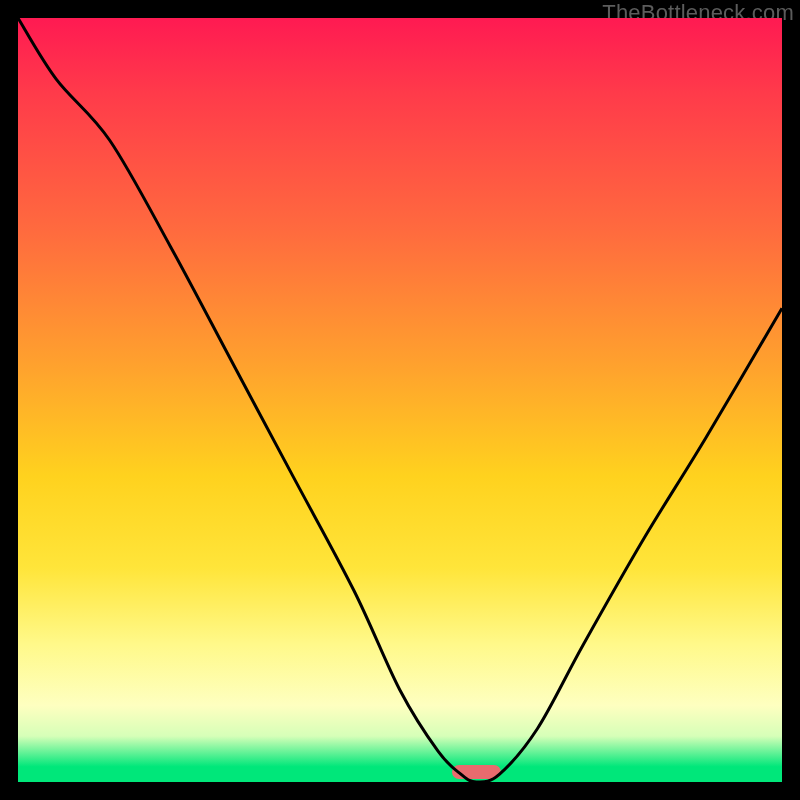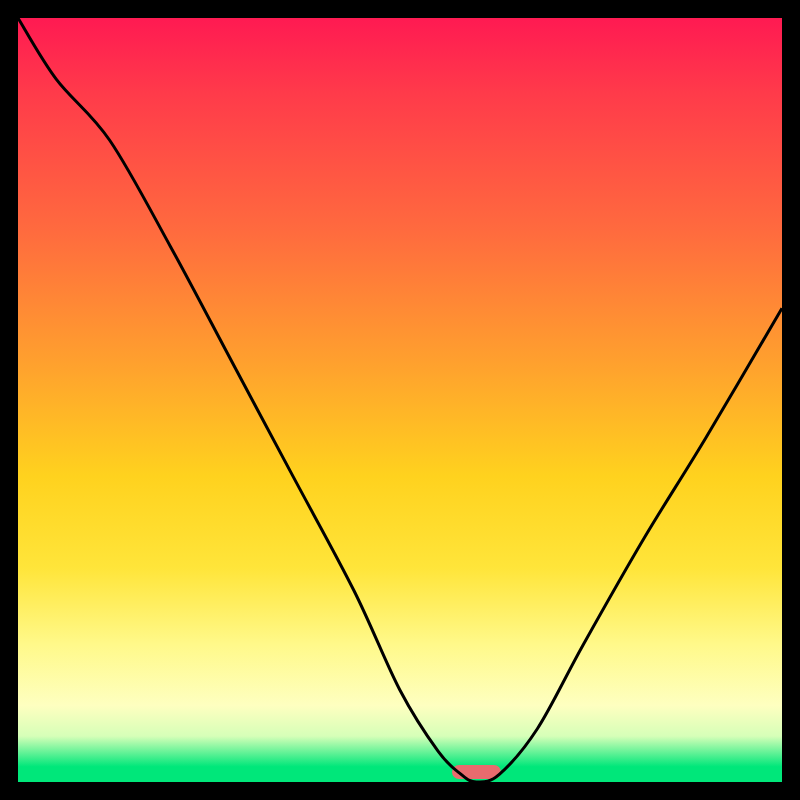--- a/index.html
+++ b/index.html
@@ -68,20 +68,21 @@
     top: 0;
     width: 764px;
     height: 764px;
     overflow: visible;
   }
 </style>
 </head>
 <body>
 
 <div class="frame">
+  <div class="watermark">TheBottleneck.com</div>
 
   <div class="plot-area">
     <div class="green-band"></div>
     <div class="red-marker" style="width: 49.66px; left: 433.57px; bottom: 3px; background: rgb(232, 107, 110);"></div>
     <svg class="curve" viewBox="0 0 764 764">
       <path d="M 0 0 C 6.366666666666667 10.186666666666667, 22.92 40.74666666666667, 38.2 61.120000000000005 C 53.480000000000004 81.49333333333334, 72.57999999999998 94.22666666666667, 91.67999999999999 122.24000000000001 C 110.78 150.25333333333336, 132.42666666666668 192.2733333333334, 152.8 229.20000000000005 C 173.17333333333335 266.1266666666667, 193.54666666666668 305.59999999999997, 213.92000000000002 343.79999999999995 C 234.29333333333335 381.99999999999994, 254.66666666666663 420.2, 275.03999999999996 458.4 C 295.4133333333333 496.59999999999997, 318.33333333333337 537.3466666666667, 336.16 573 C 353.9866666666667 608.6533333333333, 367.99333333333334 645.58, 382 672.32 C 396.00666666666666 699.0600000000001, 410.0133333333334 719.4333333333334, 420.20000000000005 733.44 C 430.3866666666667 747.4466666666667, 436.7533333333333 751.2666666666667, 443.11999999999995 756.36 C 449.4866666666666 761.4533333333334, 452.0333333333333 764, 458.4 764 C 464.76666666666665 764, 471.1333333333333 765.2733333333333, 481.32 756.36 C 491.50666666666666 747.4466666666667, 505.5133333333333 732.1666666666666, 519.52 710.52 C 533.5266666666666 688.8733333333333, 547.5333333333333 658.3133333333334, 565.36 626.48 C 583.1866666666667 594.6466666666666, 606.1066666666667 553.9, 626.48 519.52 C 646.8533333333334 485.14, 664.6800000000001 458.4, 687.6 420.2 C 710.52 382, 751.2666666666667 311.96666666666664, 764 290.32" fill="none" stroke="#000" stroke-width="3"></path>
     </svg>
   </div>
 </div>
 

